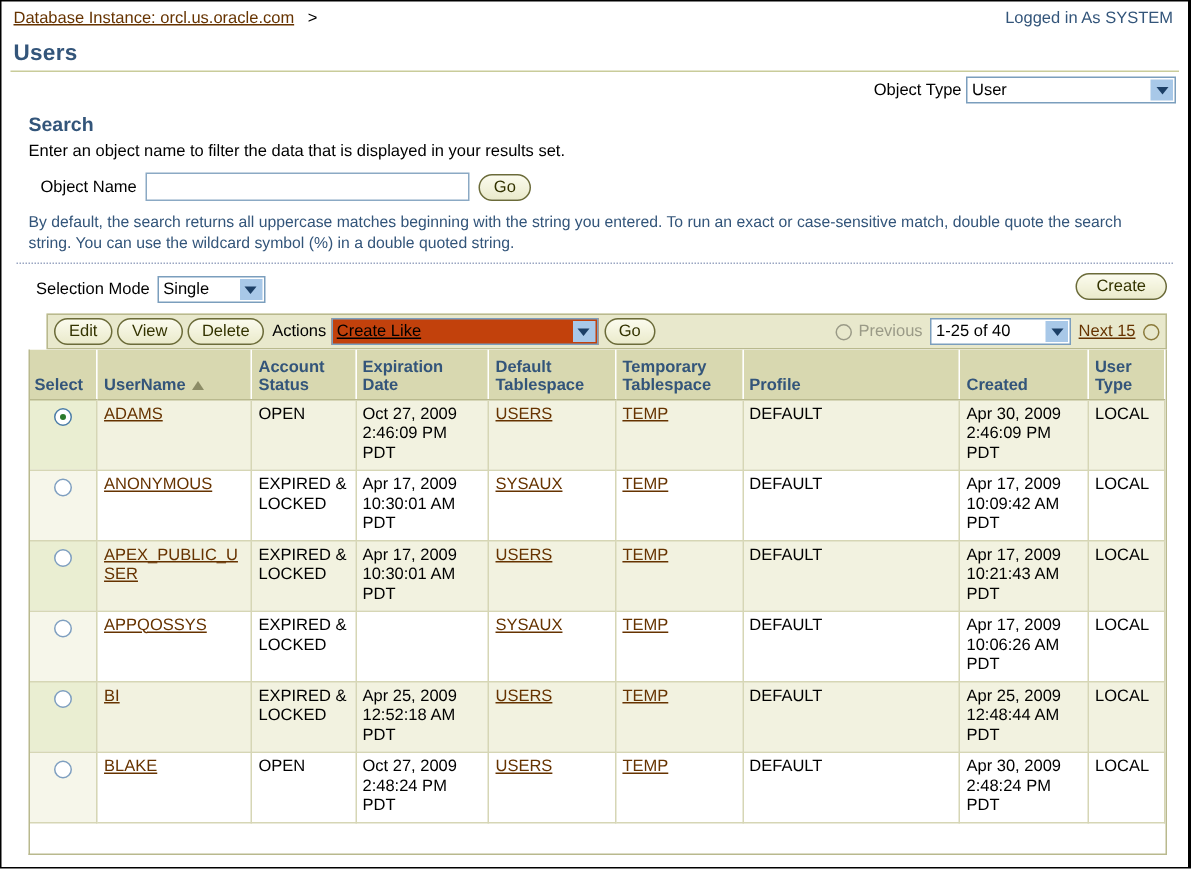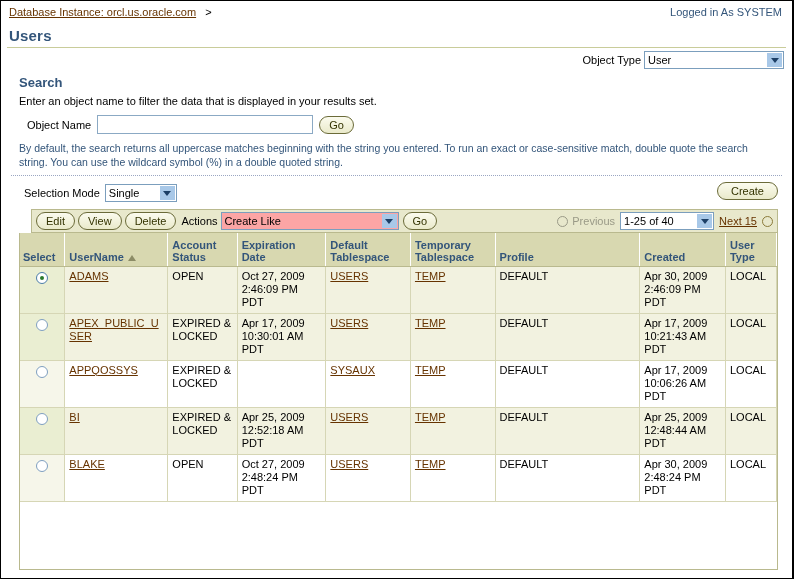--- a/index.html
+++ b/index.html
@@ -363,21 +363,21 @@
     <span class="btn create-btn">Create</span>
   </div>
 
   <div class="actionbar">
     <span class="grp">
       <span class="btn">Edit</span>
       <span class="btn">View</span>
       <span class="btn">Delete</span>
     </span>
     <span class="actions-label">Actions</span>
-    <div class="sel" style="width:178px;background:#fca5a5;">
+    <div class="sel" style="width:178px;background:#c2410c;text-decoration:underline;">
       <span>Create Like</span>
       <span class="arrow"></span>
     </div>
     <span class="btn" style="margin-left:4px;">Go</span>
     <span class="spacer"></span>
     <div class="pager">
       <span class="prev-disabled">
         <span class="circ-icon"></span>
         <span>Previous</span>
       </span>
@@ -421,20 +421,31 @@
             <td class="selcell"><span class="radio on"></span></td>
             <td><span class="cell-link">ADAMS</span></td>
             <td>OPEN</td>
             <td>Oct 27, 2009 2:46:09 PM PDT</td>
             <td><span class="cell-link">USERS</span></td>
             <td><span class="cell-link">TEMP</span></td>
             <td>DEFAULT</td>
             <td>Apr 30, 2009 2:46:09 PM PDT</td>
             <td>LOCAL</td>
           </tr>
+          <tr>
+            <td class="selcell"><span class="radio"></span></td>
+            <td><span class="cell-link">ANONYMOUS</span></td>
+            <td>EXPIRED &amp; LOCKED</td>
+            <td>Apr 17, 2009 10:30:01 AM PDT</td>
+            <td><span class="cell-link">SYSAUX</span></td>
+            <td><span class="cell-link">TEMP</span></td>
+            <td>DEFAULT</td>
+            <td>Apr 17, 2009 10:09:42 AM PDT</td>
+            <td>LOCAL</td>
+          </tr>
           <tr class="alt">
             <td class="selcell"><span class="radio"></span></td>
             <td><span class="cell-link">APEX_PUBLIC_USER</span></td>
             <td>EXPIRED &amp; LOCKED</td>
             <td>Apr 17, 2009 10:30:01 AM PDT</td>
             <td><span class="cell-link">USERS</span></td>
             <td><span class="cell-link">TEMP</span></td>
             <td>DEFAULT</td>
             <td>Apr 17, 2009 10:21:43 AM PDT</td>
             <td>LOCAL</td>

